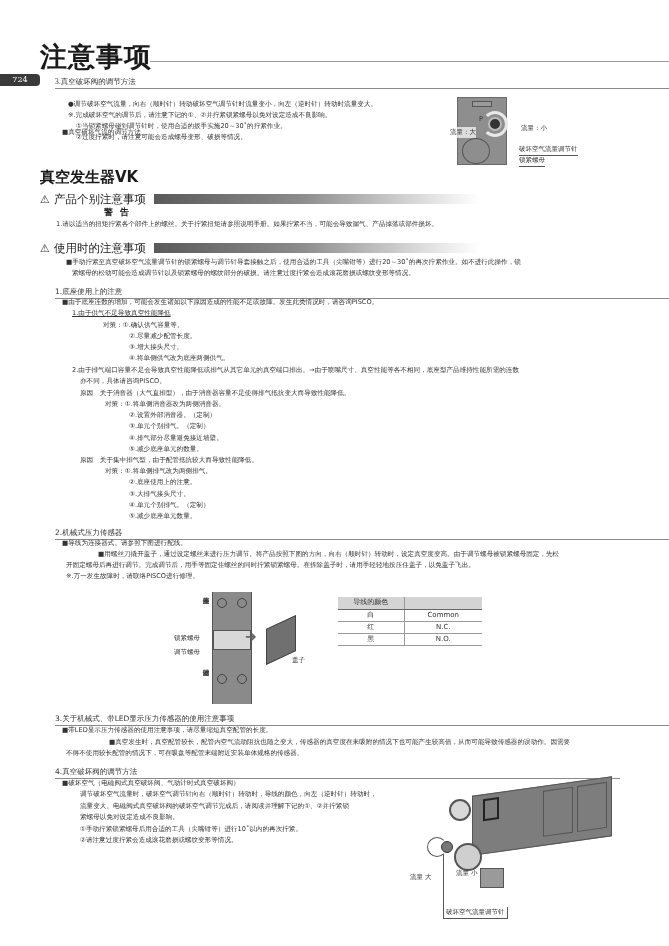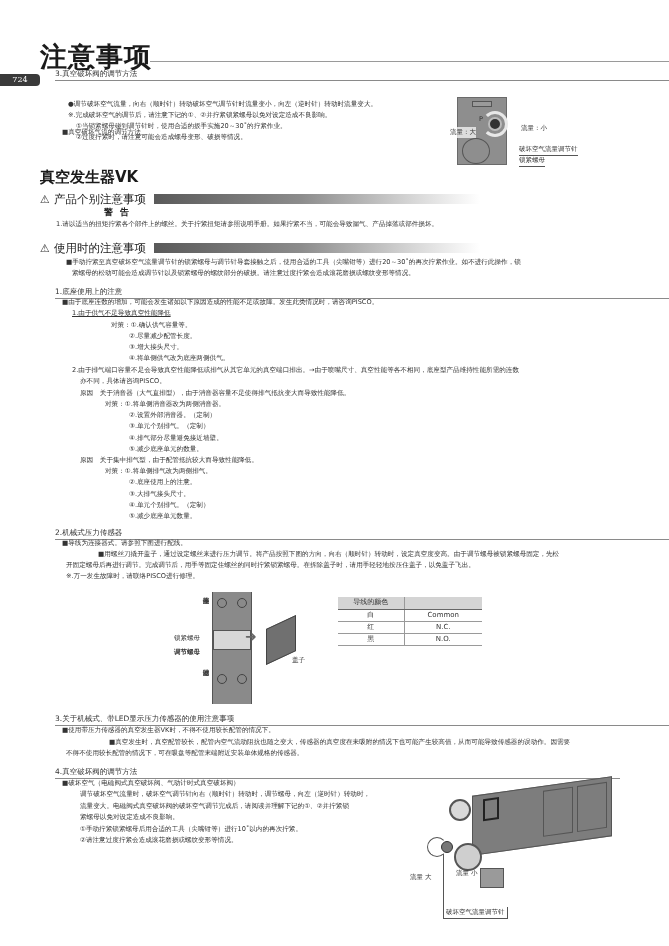--- a/index.html
+++ b/index.html
@@ -24,21 +24,21 @@
   table.wire td.c2 { width: 78px; }
   .fig-lbl { font-size: 6.5px; color: #333; white-space: nowrap; }
 </style>
 </head>
 <body>
 
 <div class="abs page-title">注意事项</div>
 <div class="abs title-rule"></div>
 <div class="abs page-num">724</div>
 
-<div class="abs sec-head" style="left:55px; top:68px; width:614px;">3.真空破坏阀的调节方法</div>
+<div class="abs sec-head" style="left:55px; top:76px; width:614px;font-family:Liberation Serif, serif;">3.真空破坏阀的调节方法</div>
 <div class="abs txt" style="left:62px; top:88px;margin-top:39px;">■真空破坏气流的调节方法</div>
 <div class="abs txt" style="left:68px; top:99px;">●调节破坏空气流量，向右（顺时针）转动破坏空气调节针时流量变小，向左（逆时针）转动时流量变大。</div>
 <div class="abs txt" style="left:68px; top:110px;">※.完成破坏空气的调节后，请注意下记的①、②并拧紧锁紧螺母以免对设定造成不良影响。</div>
 <div class="abs txt" style="left:76px; top:121px;">①当锁紧螺母碰到调节针时，使用合适的扳手实施20～30˚的拧紧作业。</div>
 <div class="abs txt" style="left:76px; top:132px;">②过度拧紧时，请注意可能会造成螺母变形、破损等情况。</div>
 
 <div class="abs" style="left:457px; top:97px; width:50px; height:68px; background:#8e8e8e; border:1px solid #6a6a6a;">
   <div class="abs" style="left:14px; top:3px; width:20px; height:6px; border:1px solid #555; background:#9a9a9a;"></div>
   <div class="abs" style="left:4px; top:40px; width:28px; height:26px; border-radius:50%; border:1px solid #555;"></div>
   <div class="abs" style="left:24px; top:13px; width:26px; height:26px; border-radius:50%; border:3px solid #e8e8e8; border-left-color:transparent;"></div>
@@ -64,21 +64,21 @@
   <span class="warn">⚠</span>
   <span class="lbl">使用时的注意事项</span>
   <span class="grad"></span>
 </div>
 <div class="abs txt" style="left:66px; top:257px;">■手动拧紧至真空破坏空气流量调节针的锁紧螺母与调节针导套接触之后，使用合适的工具（尖嘴钳等）进行20～30˚的再次拧紧作业。如不进行此操作，锁</div>
 <div class="abs txt" style="left:72px; top:268px;">紧螺母的松动可能会造成调节针以及锁紧螺母的螺纹部分的破损。请注意过度拧紧会造成滚花磨损或螺纹变形等情况。</div>
 
 <div class="abs sec-head" style="left:55px; top:286px; width:614px;">1.底座使用上的注意</div>
 <div class="abs txt" style="left:62px; top:297px;">■由于底座连数的增加，可能会发生诸如以下原因造成的性能不足或故障。发生此类情况时，请咨询PISCO。</div>
 <div class="abs txt" style="left:72px; top:308px;text-decoration:underline;">1.由于供气不足导致真空性能降低</div>
-<div class="abs txt" style="left:111px; top:320px;">对策：①.确认供气容量等。</div>
+<div class="abs txt" style="left:103px; top:320px;">对策：①.确认供气容量等。</div>
 <div class="abs txt" style="left:129px; top:331px;">②.尽量减少配管长度。</div>
 <div class="abs txt" style="left:129px; top:342px;">③.增大接头尺寸。</div>
 <div class="abs txt" style="left:129px; top:353px;">④.将单侧供气改为底座两侧供气。</div>
 <div class="abs txt" style="left:72px; top:365px;">2.由于排气端口容量不足会导致真空性能降低或排气从其它单元的真空端口排出。→由于喷嘴尺寸、真空性能等各不相同，底座型产品维持性能所需的连数</div>
 <div class="abs txt" style="left:80px; top:376px;">亦不同，具体请咨询PISCO。</div>
 <div class="abs txt" style="left:80px; top:388px;">原因　关于消音器（大气直排型），由于消音器容量不足使得排气抵抗变大而导致性能降低。</div>
 <div class="abs txt" style="left:105px; top:399px;">对策：①.将单侧消音器改为两侧消音器。</div>
 <div class="abs txt" style="left:129px; top:410px;">②.设置外部消音器。（定制）</div>
 <div class="abs txt" style="left:129px; top:421px;">③.单元个别排气。（定制）</div>
 <div class="abs txt" style="left:129px; top:433px;">④.排气部分尽量避免接近墙壁。</div>
@@ -100,21 +100,21 @@
   <div class="abs" style="left:4px; top:6px; width:10px; height:10px; border-radius:50%; border:1px solid #444;"></div>
   <div class="abs" style="left:24px; top:6px; width:10px; height:10px; border-radius:50%; border:1px solid #444;"></div>
   <div class="abs" style="left:0; top:38px; width:38px; height:20px; background:#d8d8d8; border:1px solid #555;"></div>
   <div class="abs" style="left:4px; top:82px; width:10px; height:10px; border-radius:50%; border:1px solid #444;"></div>
   <div class="abs" style="left:24px; top:82px; width:10px; height:10px; border-radius:50%; border:1px solid #444;"></div>
 </div>
 <div class="abs" style="left:245px; top:631px; font-size:14px; color:#666;">➜</div>
 <div class="abs" style="left:266px; top:622px; width:30px; height:36px; background:#707070; border:1px solid #444; transform:skewY(-25deg);"></div>
 <div class="abs fig-lbl" style="left:200px; top:592px; writing-mode:vertical-rl; font-size:6.5px;">连接器侧</div>
 <div class="abs fig-lbl" style="left:174px; top:633px;">锁紧螺母</div>
-<div class="abs fig-lbl" style="left:174px; top:647px;font-weight:bold;">调节螺母</div>
+<div class="abs fig-lbl" style="left:174px; top:647px;">调节螺母</div>
 <div class="abs fig-lbl" style="left:200px; top:664px; writing-mode:vertical-rl; font-size:6.5px;">过滤器侧</div>
 <div class="abs fig-lbl" style="left:292px; top:655px;">盖子</div>
 
 <table class="abs wire" style="left:338px; top:597px;">
   <tbody>
       <tr>
     <td class="c1">导线的颜色</td>
     <td class="c2"></td>
   </tr>
   <tr>
@@ -126,27 +126,27 @@
     <td class="c2">N.C.</td>
   </tr>
   <tr>
     <td class="c1">黑</td>
     <td class="c2">N.O.</td>
   </tr>
 </tbody>
   </table>
 
 <div class="abs sec-head" style="left:55px; top:713px; width:614px;">3.关于机械式、带LED显示压力传感器的使用注意事项</div>
-<div class="abs txt" style="left:62px; top:725px;">■使用带压力传感器的真空发生器VK时，不得不使用较长配管的情况下。</div>
+<div class="abs txt" style="left:62px; top:725px;">■带LED显示压力传感器的使用注意事项，请尽量缩短真空配管的长度。</div>
 <div class="abs txt" style="left:62px; top:737px;margin-left:47px;">■真空发生时，真空配管较长，配管内空气流动阻抗也随之变大，传感器的真空度在未吸附的情况下也可能产生较高值，从而可能导致传感器的误动作。因需要</div>
 <div class="abs txt" style="left:66px; top:748px;">不得不使用较长配管的情况下，可在吸盘等配管末端附近安装单体规格的传感器。</div>
 
 <div class="abs sec-head" style="left:55px; top:766px; width:565px;">4.真空破坏阀的调节方法</div>
 <div class="abs txt" style="left:62px; top:778px;">■破坏空气（电磁阀式真空破坏阀、气动计时式真空破坏阀）</div>
-<div class="abs txt" style="left:80px; top:789px;">调节破坏空气流量时，破坏空气调节针向右（顺时针）转动时，调节螺母，向左（逆时针）转动时，</div>
+<div class="abs txt" style="left:80px; top:789px;">调节破坏空气流量时，破坏空气调节针向右（顺时针）转动时，导线的颜色，向左（逆时针）转动时，</div>
 <div class="abs txt" style="left:80px; top:801px;">流量变大。电磁阀式真空破坏阀的破坏空气调节完成后，请阅读并理解下记的①、②并拧紧锁</div>
 <div class="abs txt" style="left:80px; top:812px;">紧螺母以免对设定造成不良影响。</div>
 <div class="abs txt" style="left:80px; top:824px;">①手动拧紧锁紧螺母后用合适的工具（尖嘴钳等）进行10˚以内的再次拧紧。</div>
 <div class="abs txt" style="left:80px; top:835px;">②请注意过度拧紧会造成滚花磨损或螺纹变形等情况。</div>
 
 <div class="abs" style="left:472px; top:786px; width:140px; height:60px; background:#7d7d7d; border:1px solid #555; transform:skewY(-8deg);">
   <div class="abs" style="left:10px; top:4px; width:16px; height:22px; border:2px solid #222;"></div>
   <div class="abs" style="left:70px; top:4px; width:30px; height:46px; border:1px solid #555;"></div>
   <div class="abs" style="left:104px; top:4px; width:30px; height:46px; border:1px solid #555;"></div>
 </div>

